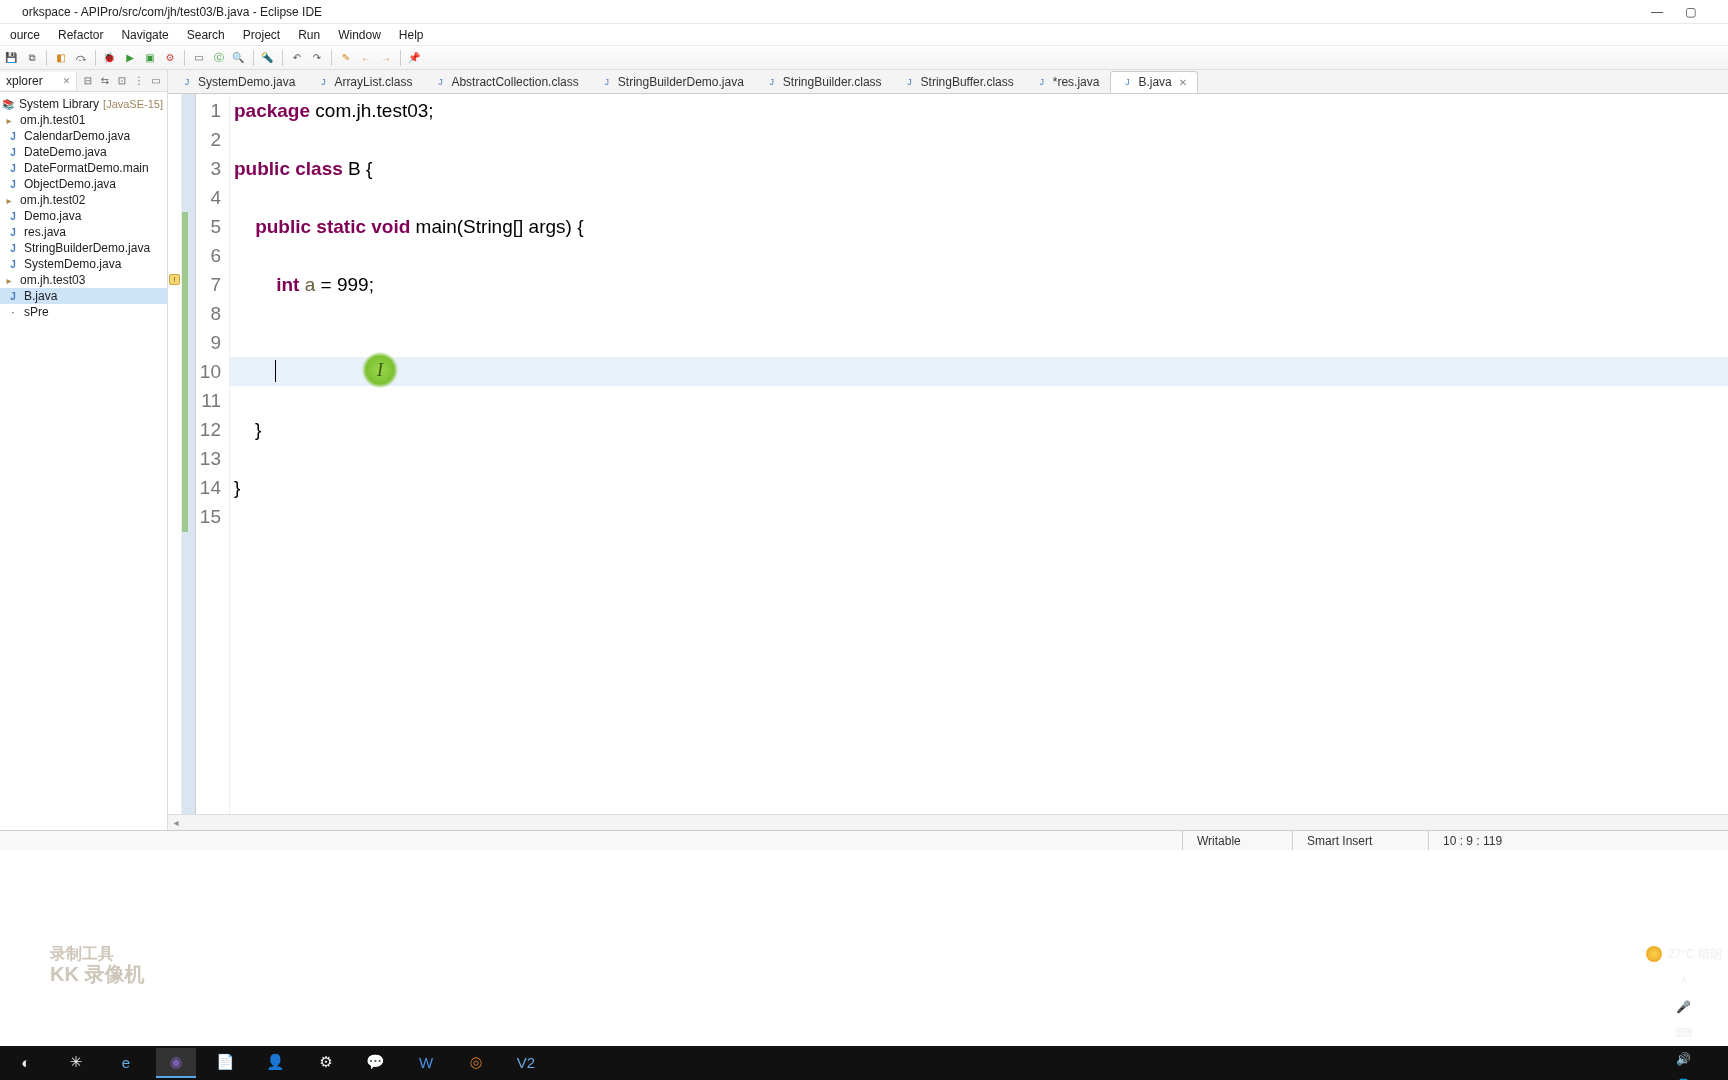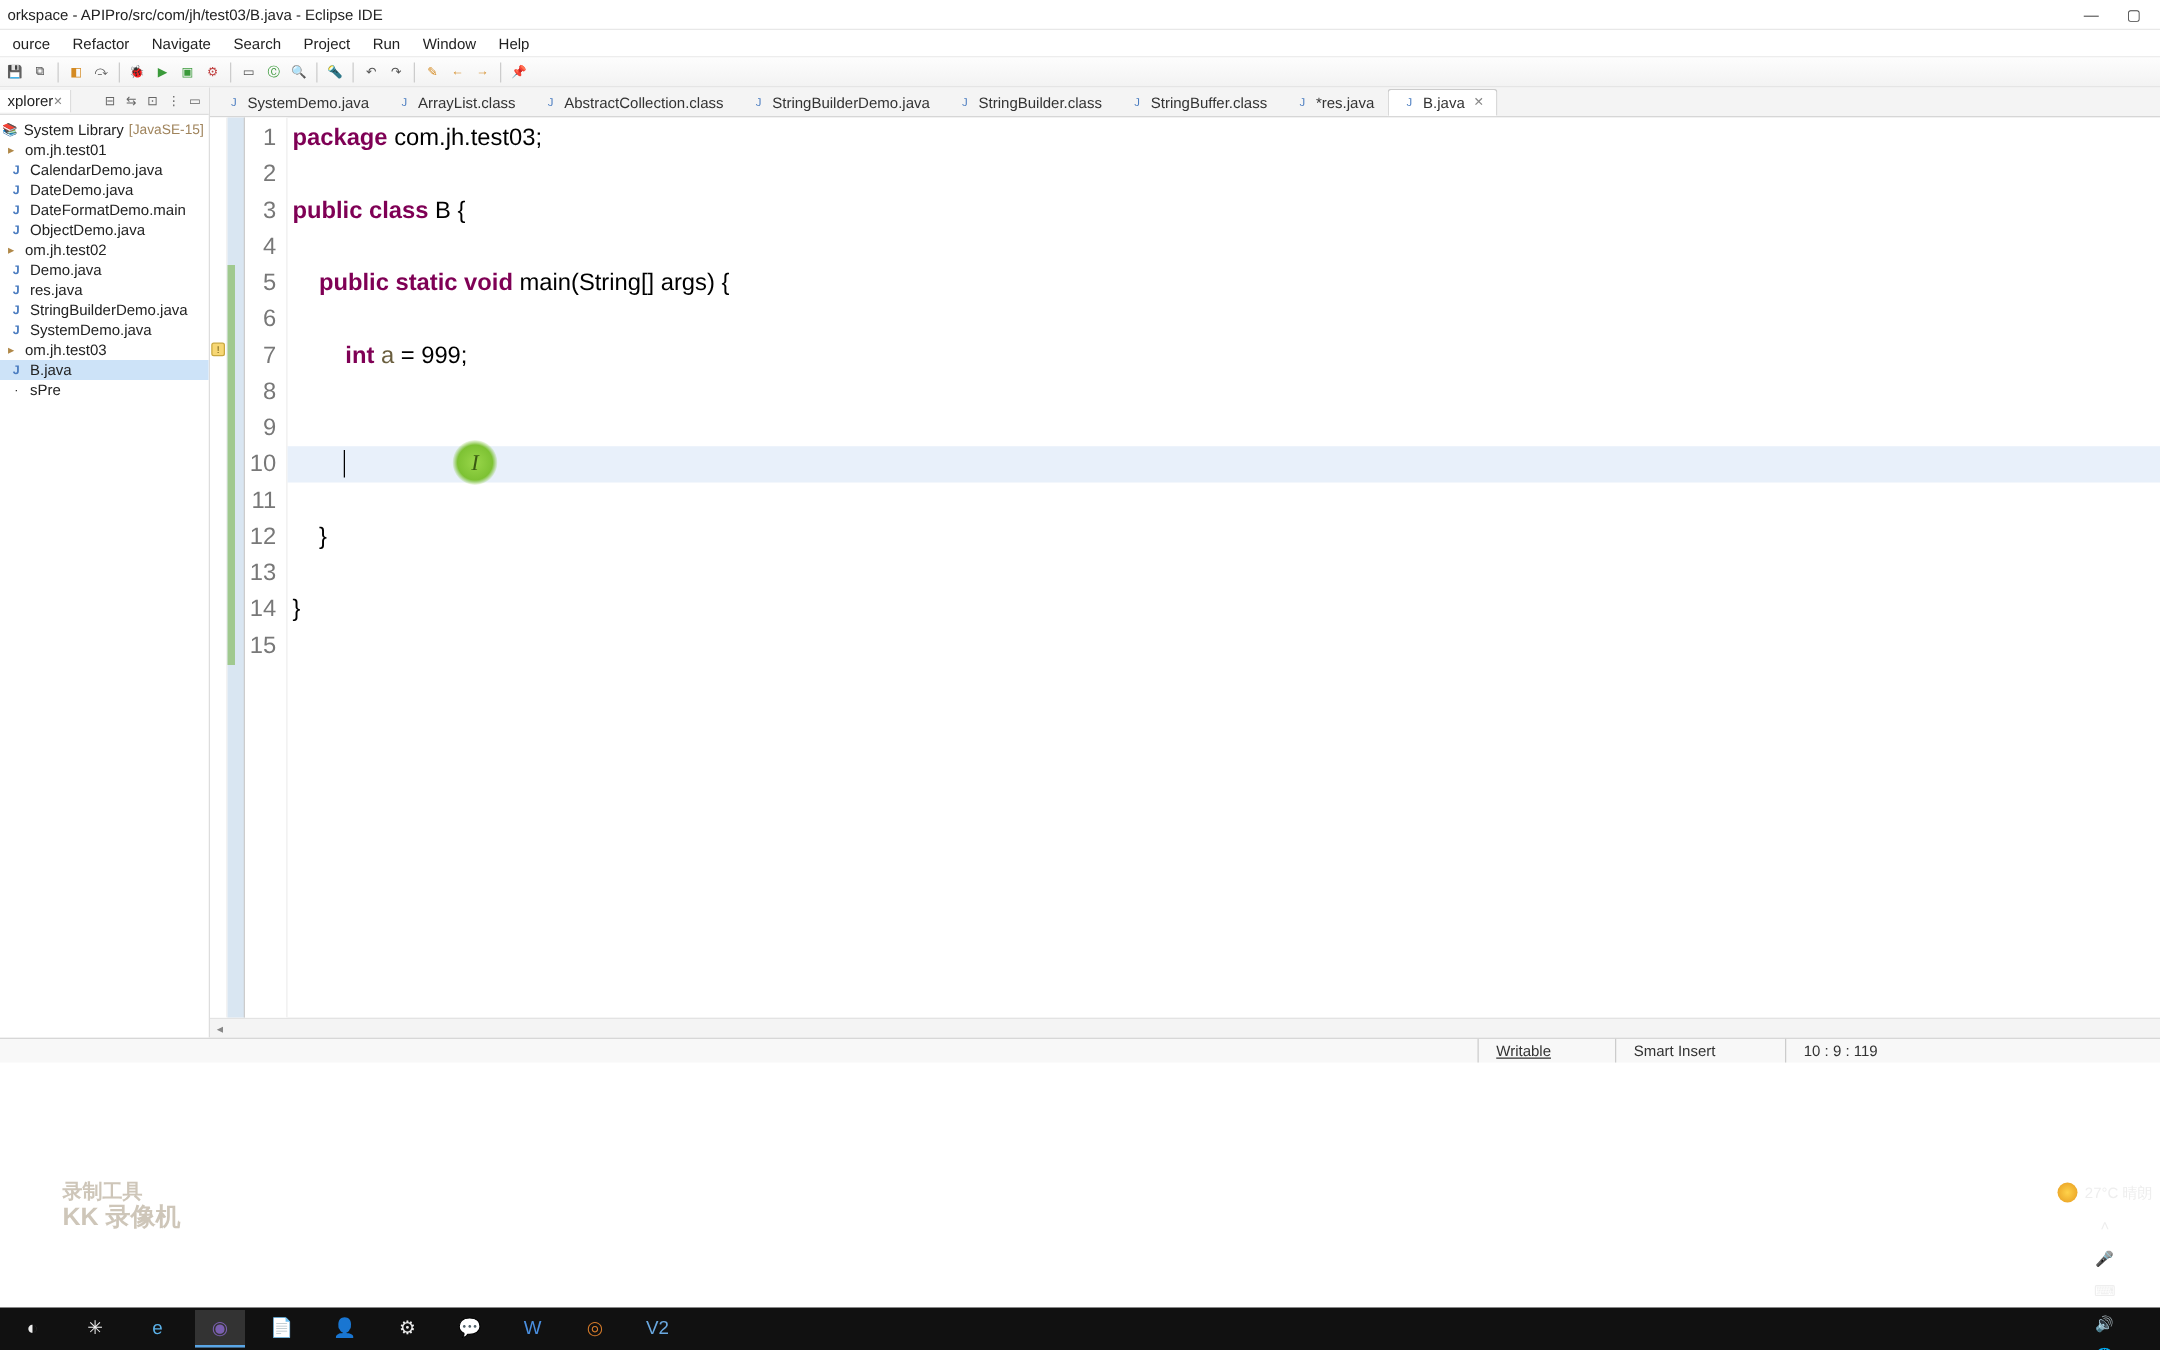--- a/index.html
+++ b/index.html
@@ -1,37 +1,37 @@
 <!DOCTYPE html>
 <html><head>
 <meta charset="utf-8">
 <style>
 * { margin: 0; padding: 0; box-sizing: border-box; font-family: "Segoe UI", Tahoma, sans-serif; }
 body { background: #fff; width: 1728px; height: 1080px; overflow: hidden; position: relative; }
 
-.titlebar { height: 24px; background: #fff; display: flex; align-items: center; padding: 0 6px; font-size: 12px; color: #222; border-bottom: 1px solid #e8e8e8; }
+.titlebar { height: 24px; background: #fff; display: flex; align-items: center; padding: 0 22px; font-size: 12px; color: #222; border-bottom: 1px solid #e8e8e8; }
 .titlebar-right { margin-left: auto; display: flex; gap: 20px; padding-right: 8px; }
 .win-btn { width: 14px; height: 14px; display: inline-flex; align-items: center; justify-content: center; color: #444; }
 
 .menubar { height: 22px; display: flex; align-items: center; gap: 2px; padding: 0 2px; font-size: 12px; color: #222; border-bottom: 1px solid #e8e8e8; }
 .menu-item { padding: 2px 8px; cursor: default; }
 
 .toolbar { height: 24px; display: flex; align-items: center; gap: 4px; padding: 0 4px; border-bottom: 1px solid #ddd; background: linear-gradient(#fdfdfd,#f3f3f3); }
 .tool-btn { width: 16px; height: 16px; border: 1px solid transparent; display: inline-flex; align-items: center; justify-content: center; font-size: 10px; color: #555; }
 .tool-sep { width: 1px; height: 16px; background: #ccc; margin: 0 2px; }
 .tool-btn.blue { color: #2a6fc1; }
 .tool-btn.green { color: #3a9a3a; }
 .tool-btn.red { color: #c14545; }
 .tool-btn.orange { color: #d48a22; }
 
 .main { display: flex; height: 760px; }
 
 .explorer { width: 168px; background: #fff; border-right: 1px solid #ddd; font-size: 12px; color: #222; display: flex; flex-direction: column; }
 .explorer-tabbar { height: 22px; display: flex; align-items: center; border-bottom: 1px solid #ddd; background: #f4f4f4; }
-.explorer-tab { padding: 2px 6px; background: #fff; border-right: 1px solid #ddd; display: flex; align-items: center; gap: 0; }
+.explorer-tab { padding: 2px 6px; background: #fff; border-right: 1px solid #ddd; display: flex; align-items: center; gap: 20px; }
 .explorer-tab .close { font-size: 9px; color: #888; }
 .explorer-tools { margin-left: auto; display: flex; gap: 3px; padding-right: 4px; }
 .exp-tool { width: 14px; height: 14px; font-size: 10px; color: #666; display: inline-flex; align-items: center; justify-content: center; }
 
 .tree { flex: 1; overflow: hidden; padding: 4px 0; }
 .tree-row { padding: 1px 4px; white-space: nowrap; display: flex; align-items: center; gap: 4px; cursor: default; }
 .tree-row .icon { width: 14px; height: 14px; display: inline-flex; align-items: center; justify-content: center; font-size: 10px; }
 .tree-row.lvl0 { padding-left: 2px; }
 .tree-row.lvl1 { padding-left: 2px; }
 .tree-row.lvl2 { padding-left: 6px; }
@@ -290,21 +290,21 @@
       </div>
     </div>
     <div class="hscroll">
       <span class="hscroll-arrow">◂</span>
     </div>
   </div>
 </div>
 
 <div class="statusbar">
   <div class="status-spacer"></div>
-  <div class="status-cell" style="min-width:110px;text-decoration:underline;">Writable</div>
+  <div class="status-cell" style="min-width:110px;">Writable</div>
   <div class="status-cell" style="min-width:100px;">Smart Insert</div>
   <div class="status-cell" style="min-width:300px;margin-left:36px;">10 : 9 : 119</div>
 </div>
 
 <div class="watermark">
   <div class="l1">录制工具</div>
   <div>KK 录像机</div>
 </div>
 
 <div class="taskbar">

